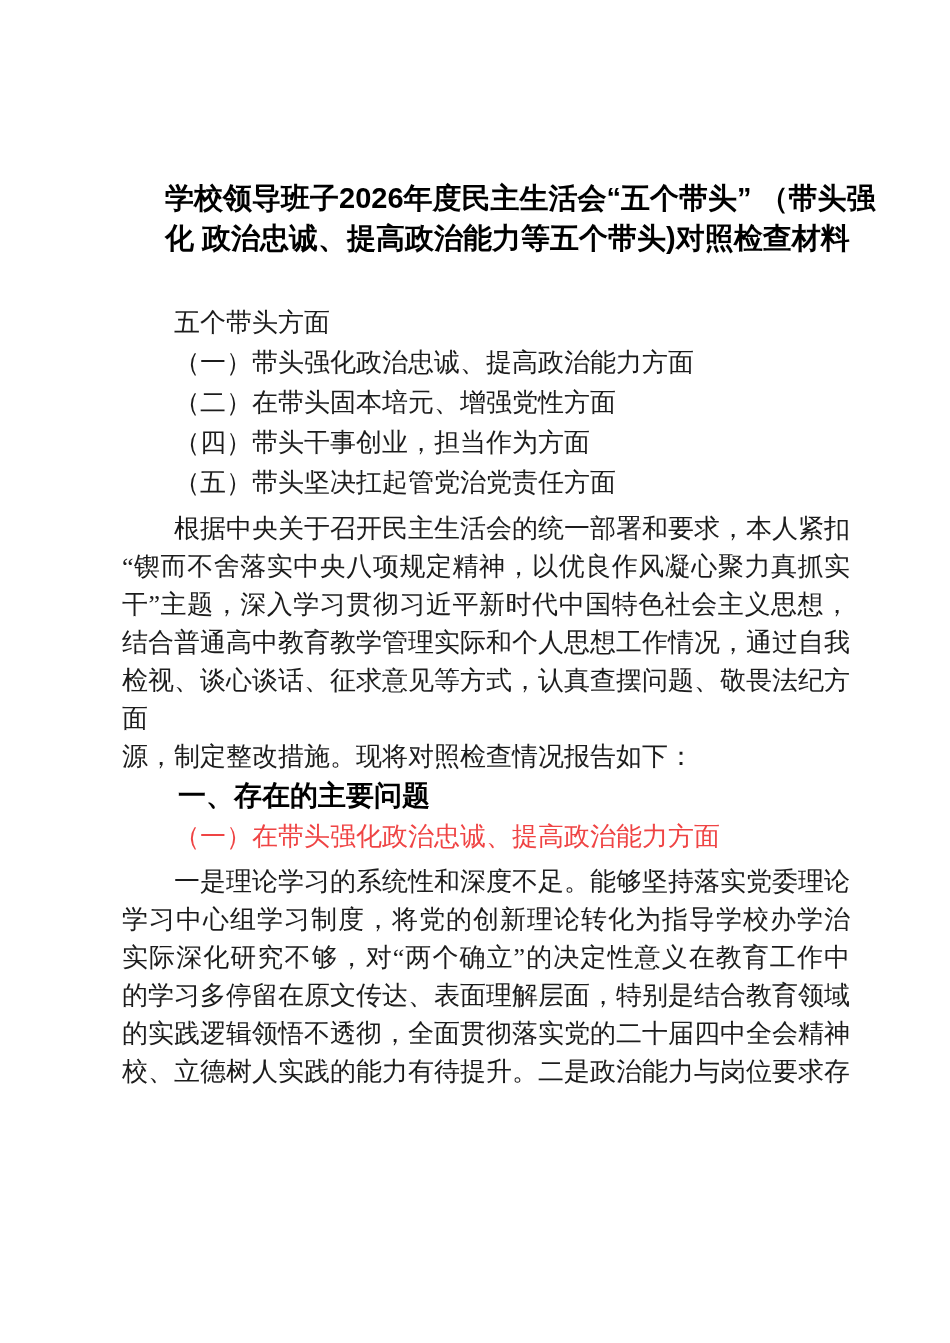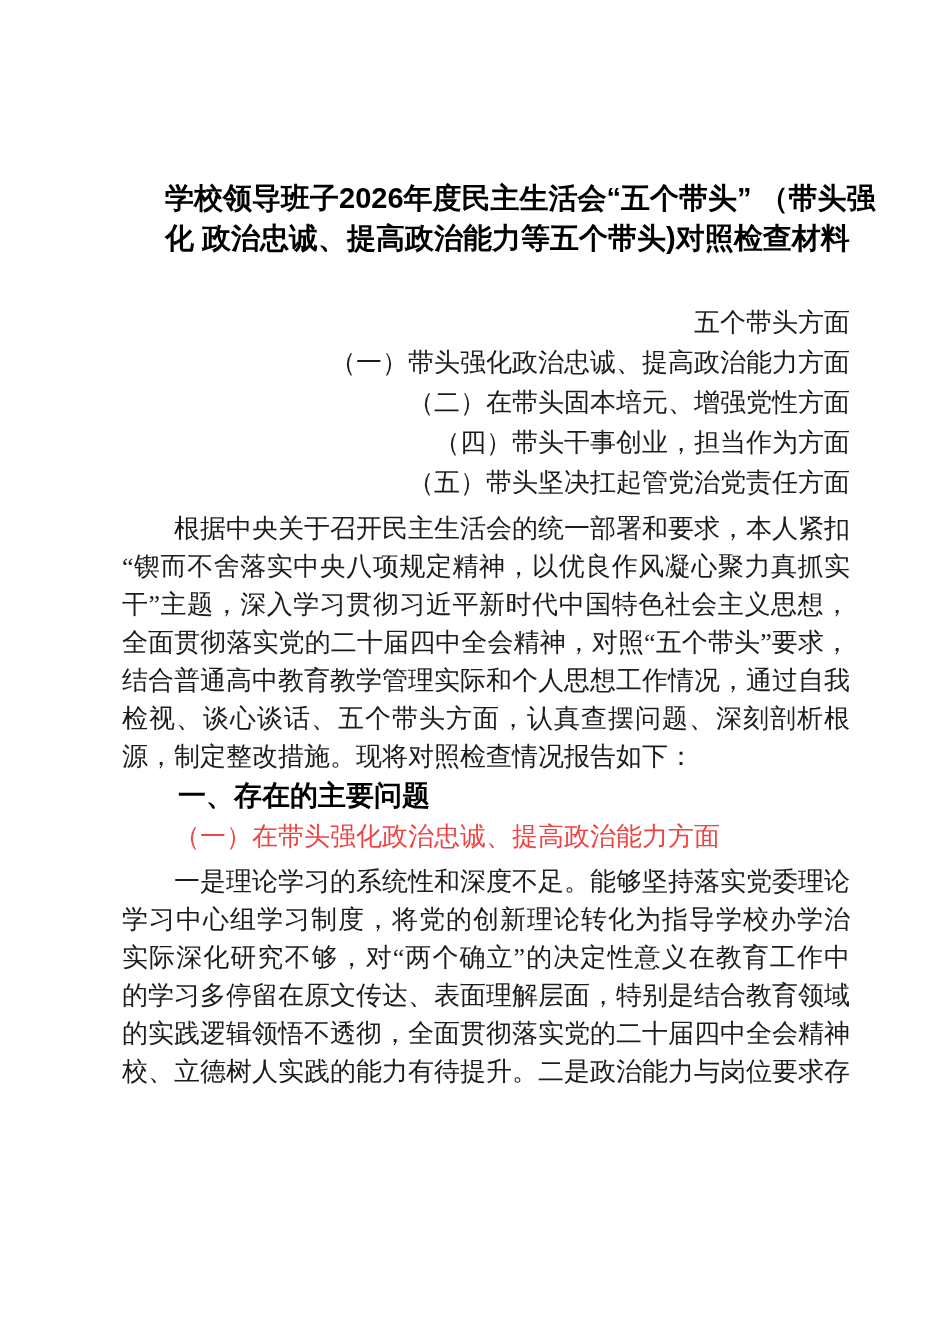--- a/index.html
+++ b/index.html
@@ -28,21 +28,21 @@
     line-height: 40px;
     text-align: center;
     color: #000000;
   }
   .title-line { white-space: nowrap; }
   .block { margin: 0; }
   .line {
     font-size: 26px;
     color: #1c1c1c;
   }
-  .block.list { margin-top: 45px; text-align: right; }
+  .block.list { margin-top: 45px; }
   .list .line { line-height: 40px; }
   .block.paragraph { margin-top: 7px; }
   .paragraph .line { line-height: 38px; }
   .j {
     text-align: justify;
     text-align-last: justify;
   }
   .ind { text-indent: 2em; }
   .block.heading {
     margin-top: 0;
@@ -74,23 +74,22 @@
         <div class="line ind">五个带头方面</div>
         <div class="line ind">（一）带头强化政治忠诚、提高政治能力方面</div>
         <div class="line ind">（二）在带头固本培元、增强党性方面</div>
         <div class="line ind">（四）带头干事创业，担当作为方面</div>
         <div class="line ind">（五）带头坚决扛起管党治党责任方面</div>
       </div>
       <div class="block paragraph">
         <div class="line j ind">根据中央关于召开民主生活会的统一部署和要求，本人紧扣</div>
         <div class="line j">“锲而不舍落实中央八项规定精神，以优良作风凝心聚力真抓实</div>
         <div class="line j">干”主题，深入学习贯彻习近平新时代中国特色社会主义思想，</div>
-        <div class="line j">全面贯彻落实党的二十届四中全会精神，对照“五个带头”要求，</div>
         <div class="line j">结合普通高中教育教学管理实际和个人思想工作情况，通过自我</div>
-        <div class="line j">检视、谈心谈话、五个带头方面，认真查摆问题、深刻剖析根</div>
+        <div class="line j">检视、谈心谈话、征求意见等方式，认真查摆问题、敬畏法纪方面</div>
         <div class="line">源，制定整改措施。现将对照检查情况报告如下：</div>
       </div>
       <div class="block heading">一、存在的主要问题</div>
       <div class="block subheading">（一）在带头强化政治忠诚、提高政治能力方面</div>
       <div class="block paragraph">
         <div class="line j ind">一是理论学习的系统性和深度不足。能够坚持落实党委理论</div>
         <div class="line j">学习中心组学习制度，将党的创新理论转化为指导学校办学治</div>
         <div class="line j">实际深化研究不够，对“两个确立”的决定性意义在教育工作中</div>
         <div class="line j">的学习多停留在原文传达、表面理解层面，特别是结合教育领域</div>
         <div class="line j">的实践逻辑领悟不透彻，全面贯彻落实党的二十届四中全会精神</div>

